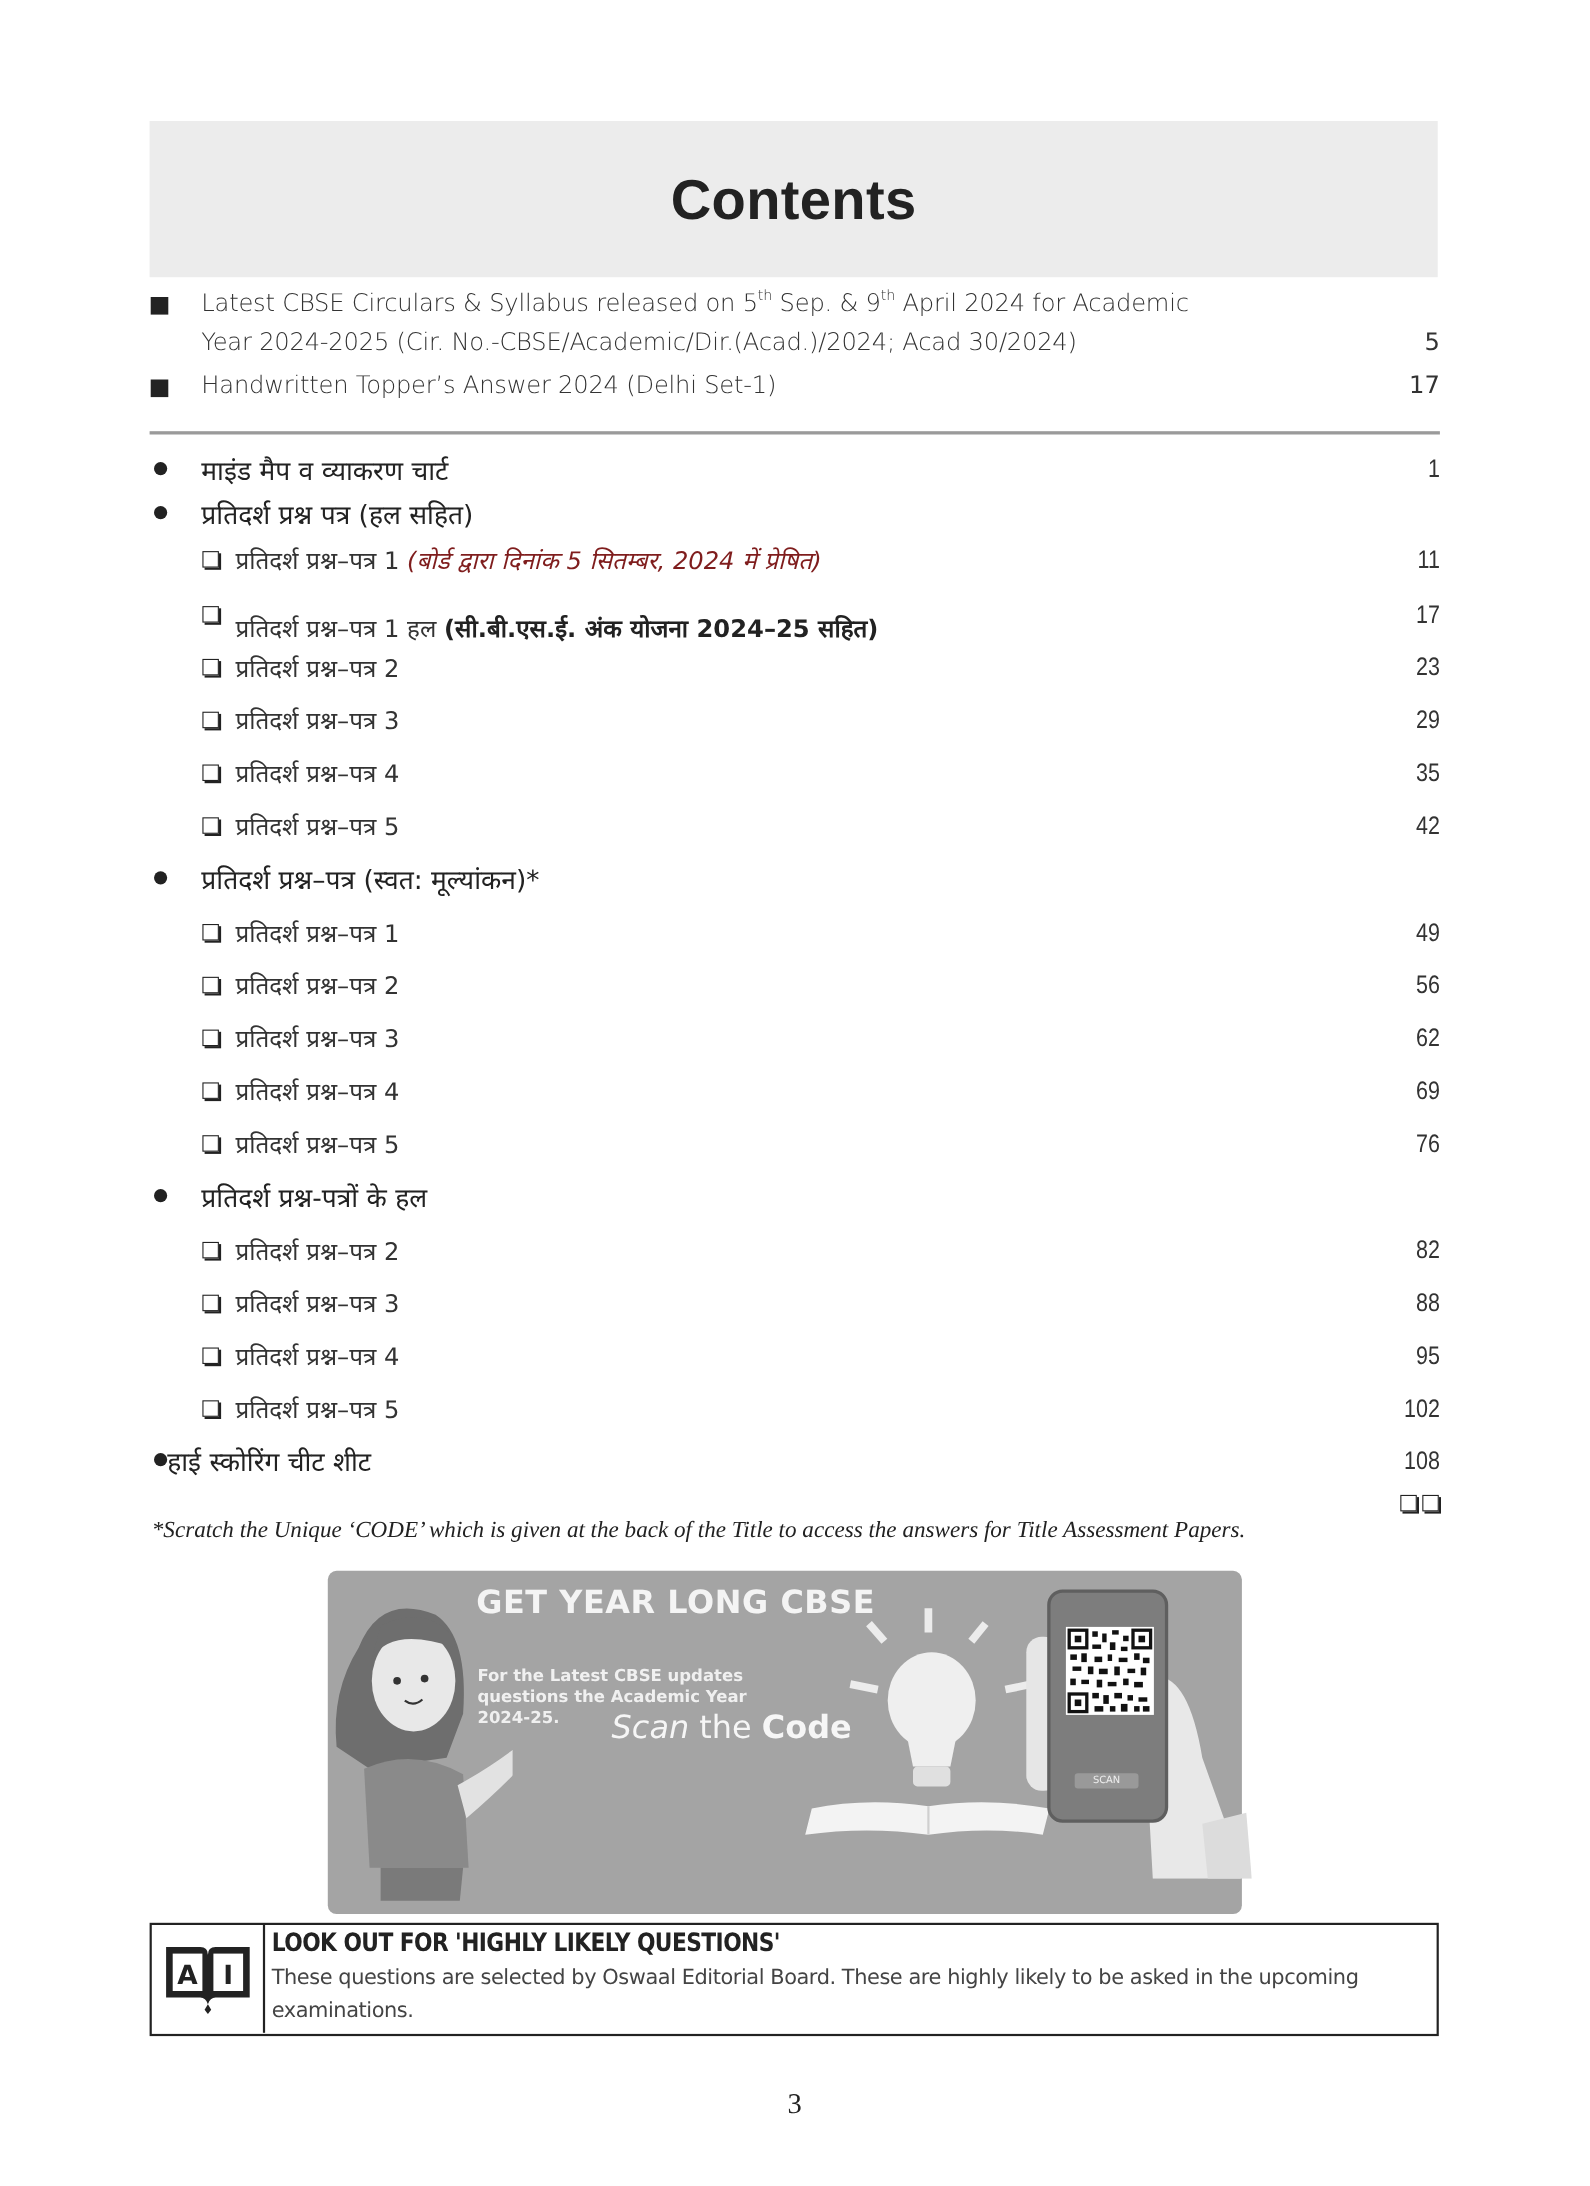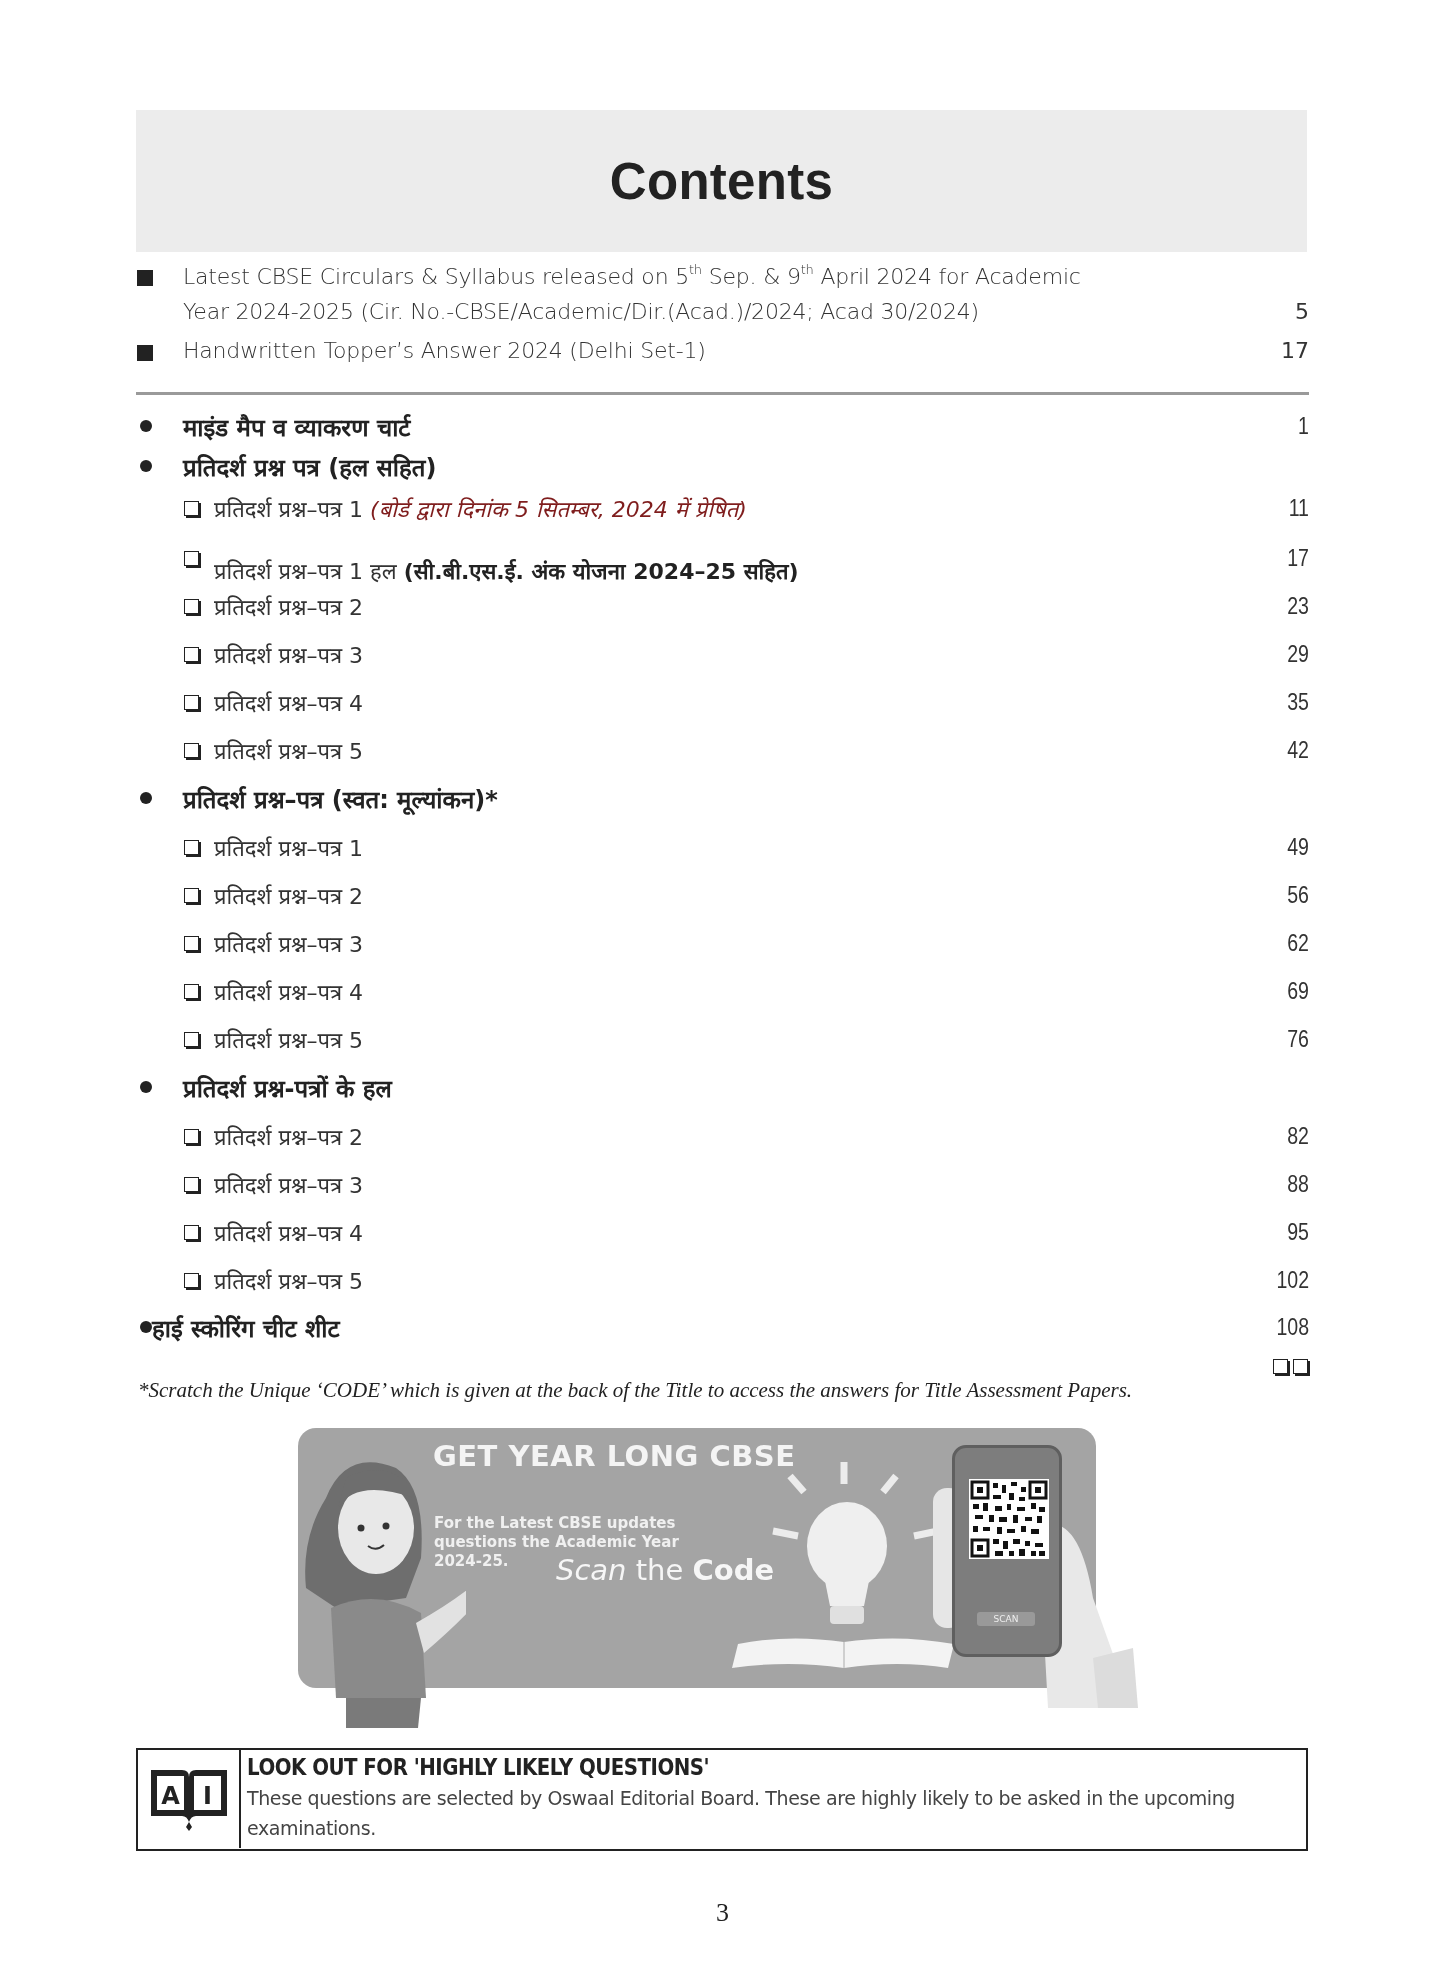--- a/index.html
+++ b/index.html
@@ -14,33 +14,33 @@
   .sq-bullet { width: 16px; height: 16px; background: #222; }
   .en-text { font-family: "DejaVu Sans", sans-serif; font-size: 22px; font-weight: 300; color: #333; white-space: nowrap; letter-spacing: -0.2px; }
   .en-text sup { font-size: 13px; vertical-align: 10px; line-height: 0; }
   .pageno { font-family: "DejaVu Sans", sans-serif; font-size: 22px; color: #333; text-align: right; width: 80px; }
   .pageno-hi { font-family: "Liberation Sans Narrow", "Liberation Sans", sans-serif; font-size: 23px; color: #333; text-align: right; width: 80px; transform: scaleX(0.85); transform-origin: right center; }
 
   .divider { left: 136px; top: 392px; width: 1173px; height: 3px; background: #9a9a9a; }
 
   
   .dot-bullet { width: 12px; height: 12px; border-radius: 50%; background: #222; }
-  .hi-section { font-family: "DejaVu Sans", sans-serif; font-size: 24px; font-weight: bold; color: #222; white-space: nowrap; }
+  .hi-section { font-family: "DejaVu Sans", sans-serif; font-size: 24px; font-weight: normal; color: #222; white-space: nowrap; }
   .hi-sub { font-family: "DejaVu Sans", sans-serif; font-size: 22px; color: #333; white-space: nowrap; }
   .hi-sub .bold { font-weight: bold; color: #222; }
   .hi-sub .bold-italic { font-weight: normal; font-style: italic; color: #7f1d1d; }
   .checkbox { width: 13px; height: 13px; border: 1.5px solid #222; box-shadow: 2px 2px 0 #222; background: #fff; }
 
   .row { position: absolute; height: 32px; display: flex; align-items: center; }
 
   .footnote { left: 138px; top: 1378px; font-family: "Liberation Serif", serif; font-style: italic; font-size: 21px; color: #222; white-space: nowrap; }
   .double-sq { left: 1273px; top: 1359px; display: flex; gap: 5px; }
 
   
-  .banner { left: 298px; top: 1428px; width: 798px; height: 260px; background: #a4a4a4; border-radius: 18px; overflow: visible; }
+  .banner { left: 298px; top: 1428px; width: 798px; height: 312px; background: #a4a4a4; border-radius: 8px; overflow: visible; padding-left: 33px; }
   .banner-head { left: 135px; top: 10px; font-family: "DejaVu Sans", sans-serif; font-weight: bold; font-size: 29px; line-height: 37px; color: #f4f4f4; letter-spacing: 0.5px; white-space: nowrap; }
   .banner-sub { left: 136px; top: 86px; font-family: "DejaVu Sans", sans-serif; font-weight: bold; font-size: 15px; line-height: 19px; color: #f0f0f0; white-space: nowrap; }
   .banner-scan { left: 258px; top: 125px; font-family: "DejaVu Sans", sans-serif; font-size: 29px; color: #f6f6f6; white-space: nowrap; }
   .banner-scan i { font-style: italic; }
   .banner-scan b { font-weight: bold; }
   .phone { left: 654px; top: 17px; width: 110px; height: 212px; background: #7d7d7d; border-radius: 14px; border: 3px solid #5f5f5f; box-sizing: border-box; }
   .qr { left: 14px; top: 31px; width: 80px; height: 80px; background: #fff; }
   .scan-btn { left: 22px; top: 164px; width: 58px; height: 14px; background: #999; border-radius: 3px; font-family: "DejaVu Sans", sans-serif; font-size: 9px; color: #eee; text-align: center; line-height: 14px; }
   .hand-finger { background: #e6e6e6; border-radius: 14px; }
 

